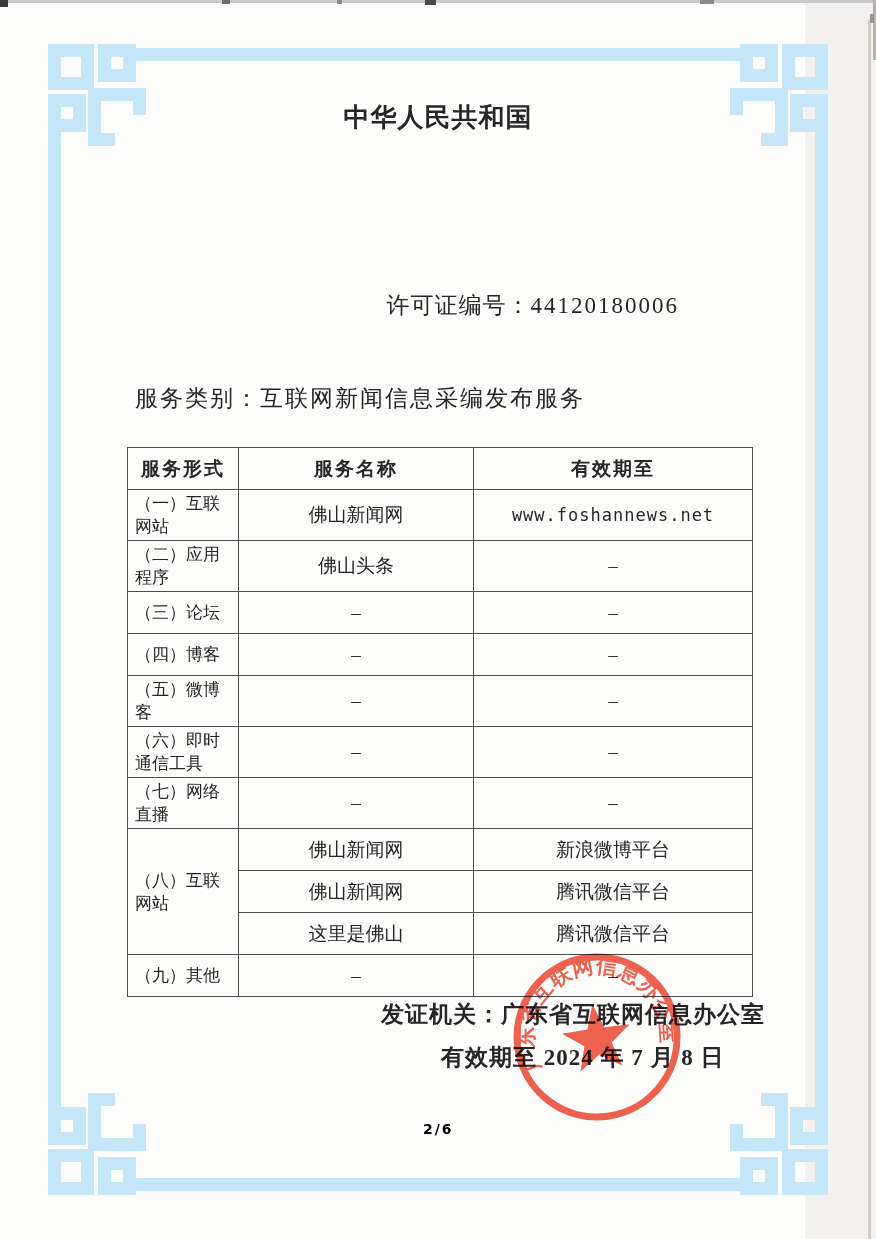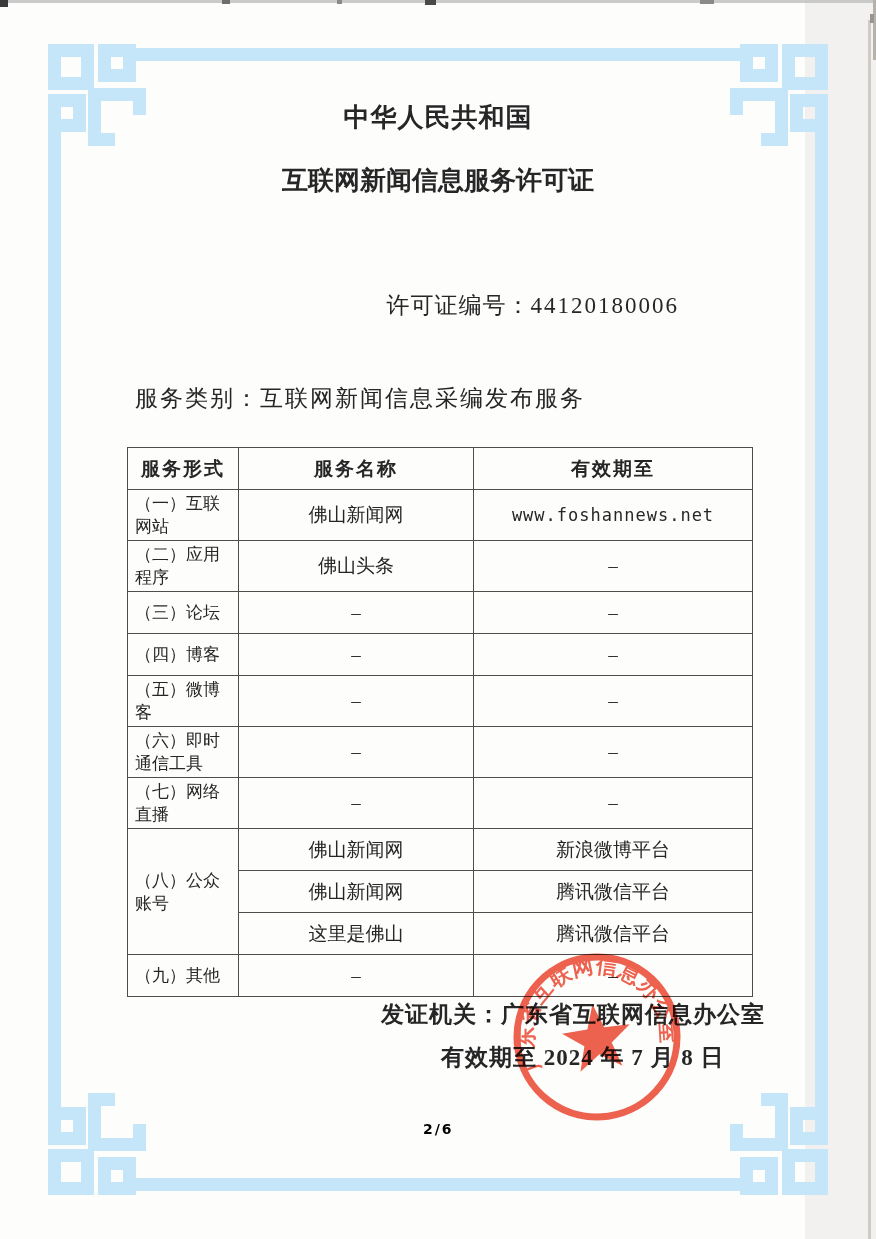--- a/index.html
+++ b/index.html
@@ -110,21 +110,20 @@
   <div class="artifact a-tick2"></div>
   <div class="artifact a-tick3"></div>
   <div class="artifact a-tick4"></div>
   <div class="artifact a-corner"></div>
   <div class="artifact a-redge"></div>
   <div class="artifact a-redge2"></div>
   <div class="artifact a-speck"></div>
 
   <div class="title-block">
     <div class="title-line1">中华人民共和国</div>
-    <div class="title-line2">互联网新闻信息服务许可证</div>
   </div>
 
   <div class="license-line">
     <span>许可证编号：</span><span class="license-number">44120180006</span>
   </div>
 
   <div class="category-line">
     <span>服务类别：</span><span>互联网新闻信息采编发布服务</span>
   </div>
 
@@ -171,21 +170,21 @@
           <td class="col-form" rowspan="1">（六）即时通信工具</td>
           <td class="col-name">–</td>
           <td class="col-address">–</td>
         </tr>
         <tr>
           <td class="col-form" rowspan="1">（七）网络直播</td>
           <td class="col-name">–</td>
           <td class="col-address">–</td>
         </tr>
         <tr>
-          <td class="col-form" rowspan="3">（八）公众账号</td>
+          <td class="col-form" rowspan="3">（八）互联网站</td>
           <td class="col-name">佛山新闻网</td>
           <td class="col-address">新浪微博平台</td>
         </tr>
         <tr>
           <td class="col-name">佛山新闻网</td>
           <td class="col-address">腾讯微信平台</td>
         </tr>
         <tr>
           <td class="col-name">这里是佛山</td>
           <td class="col-address">腾讯微信平台</td>

